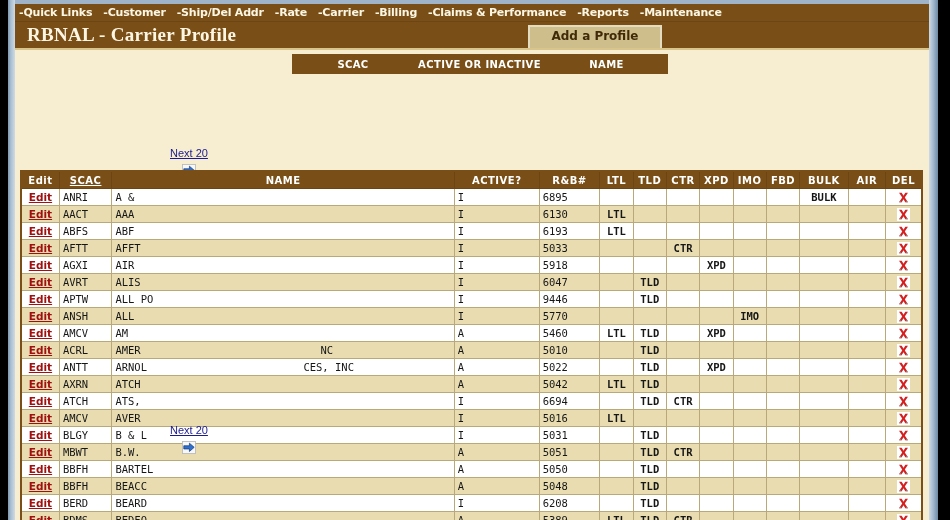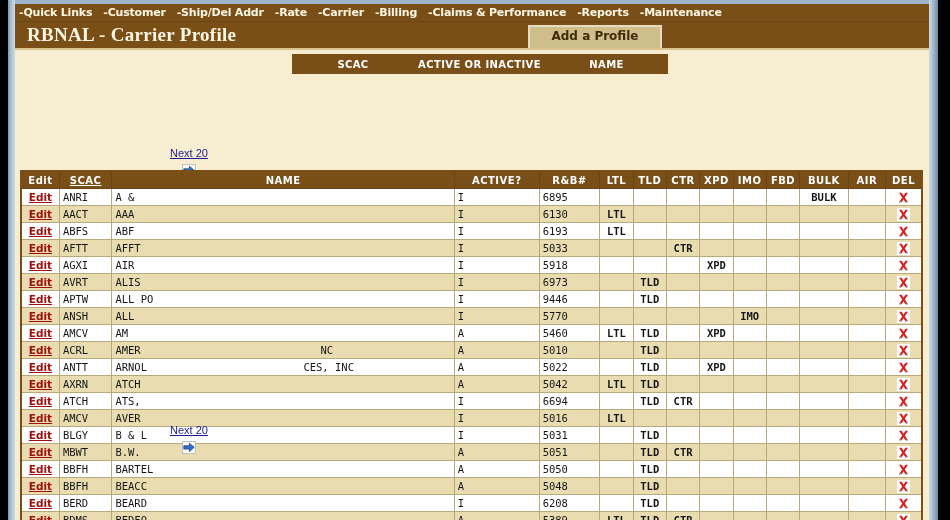--- a/index.html
+++ b/index.html
@@ -439,21 +439,21 @@
                     <path d="M2.2 2.0 L5.0 2.0 L7.0 5.0 L9.0 2.0 L11.8 2.0 L8.4 7.0 L11.8 12.0 L9.0 12.0 L7.0 9.0 L5.0 12.0 L2.2 12.0 L5.6 7.0 Z" fill="#d42020"></path>
                     <path d="M3.4 10.6 L5.2 12.0 L2.2 12.0 Z" fill="#8c8c8c"></path>
                     <path d="M10.6 10.6 L11.8 12.0 L9.2 12.0 Z" fill="#8c8c8c"></path>
                   </svg></td>
               </tr>
               <tr class="even">
                 <td class="edit"><span class="edit-link">Edit</span></td>
                 <td>AVRT</td>
                 <td><span class="nm"><span>ALIS</span><span class="redact tan" style="left: 25px; width: 117px;"></span></span></td>
                 <td>I</td>
-                <td>6973</td>
+                <td>6047</td>
                 <td class="c"></td>
                 <td class="c">TLD</td>
                 <td class="c"></td>
                 <td class="c"></td>
                 <td class="c"></td>
                 <td class="c"></td>
                 <td class="c"></td>
                 <td class="c"></td>
                 <td class="del"><svg class="x-ico" viewBox="0 0 14 14">
                     <rect x="0" y="0" width="14" height="14" fill="#ffffff"></rect>

